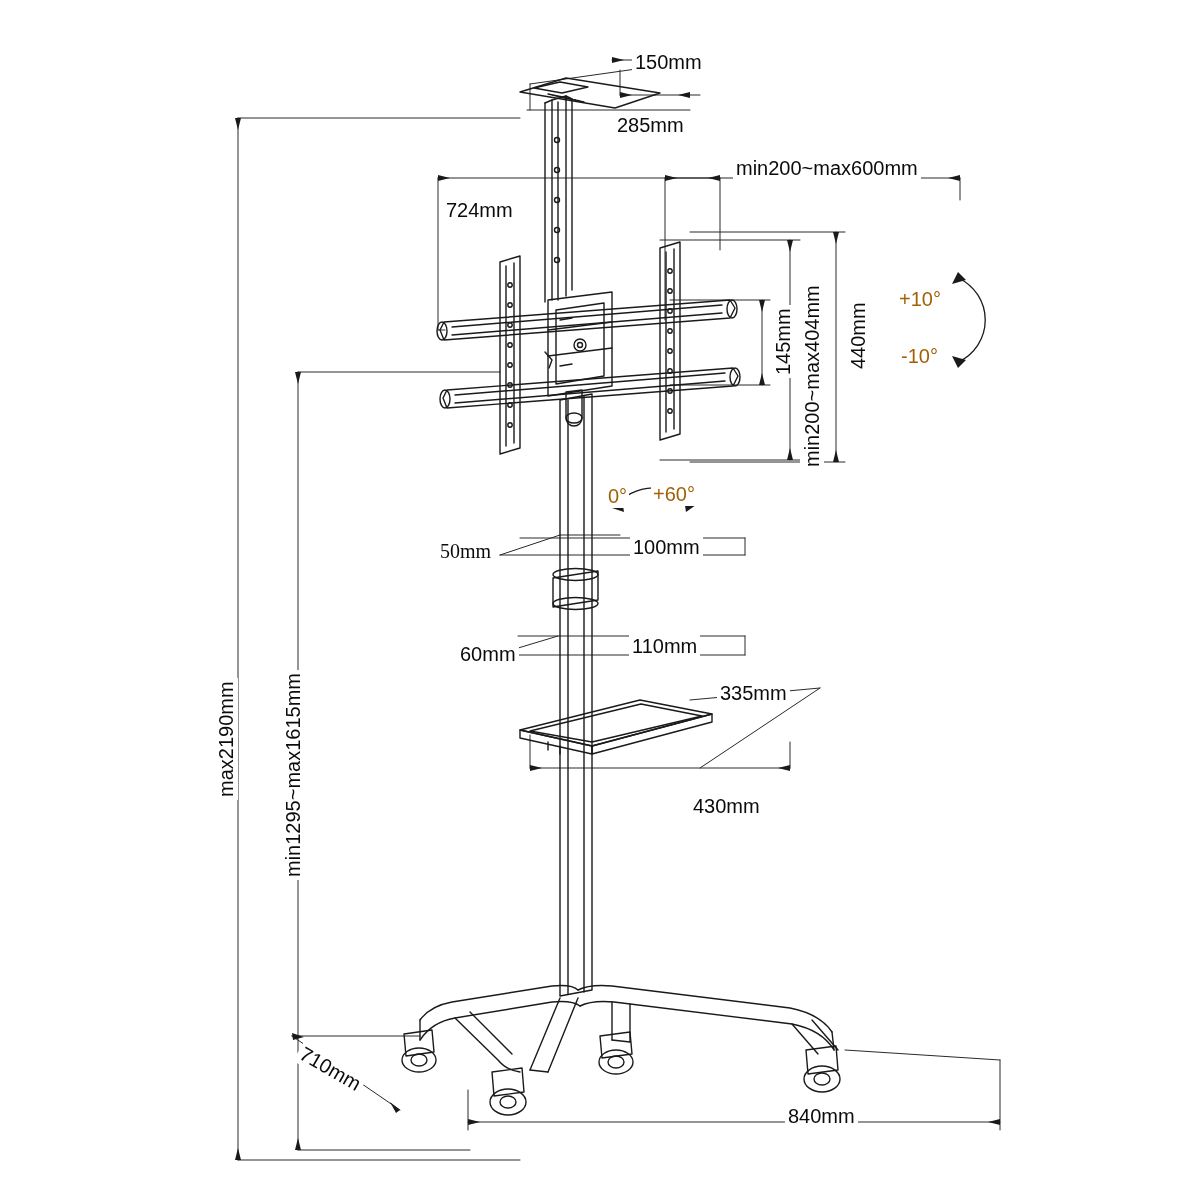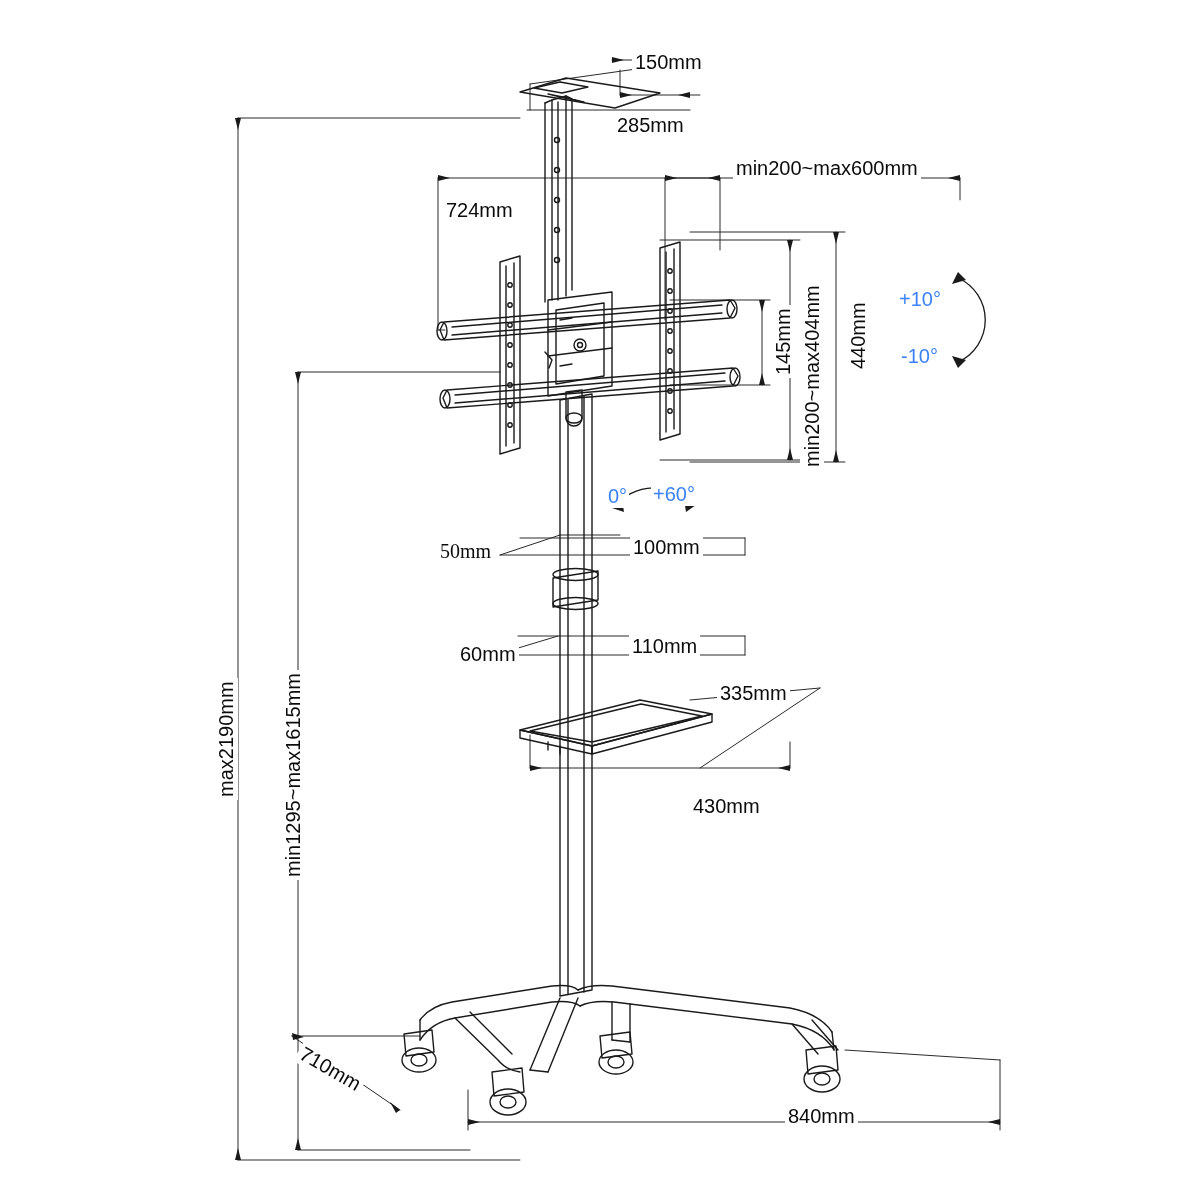--- a/index.html
+++ b/index.html
@@ -38,21 +38,21 @@
     line-height: 24px;
   }
   .rot90 {
     transform: rotate(-90deg);
     transform-origin: left top;
   }
   .angle-label {
     position: absolute;
     font-family: "Liberation Sans", sans-serif;
     font-size: 20px;
-    color: #3b82f6;
+    color: #a16207;
     white-space: nowrap;
     background: #ffffff;
     padding: 0 2px;
   }
 </style>
 </head>
 <body>
 
 <div id="stage">
 

